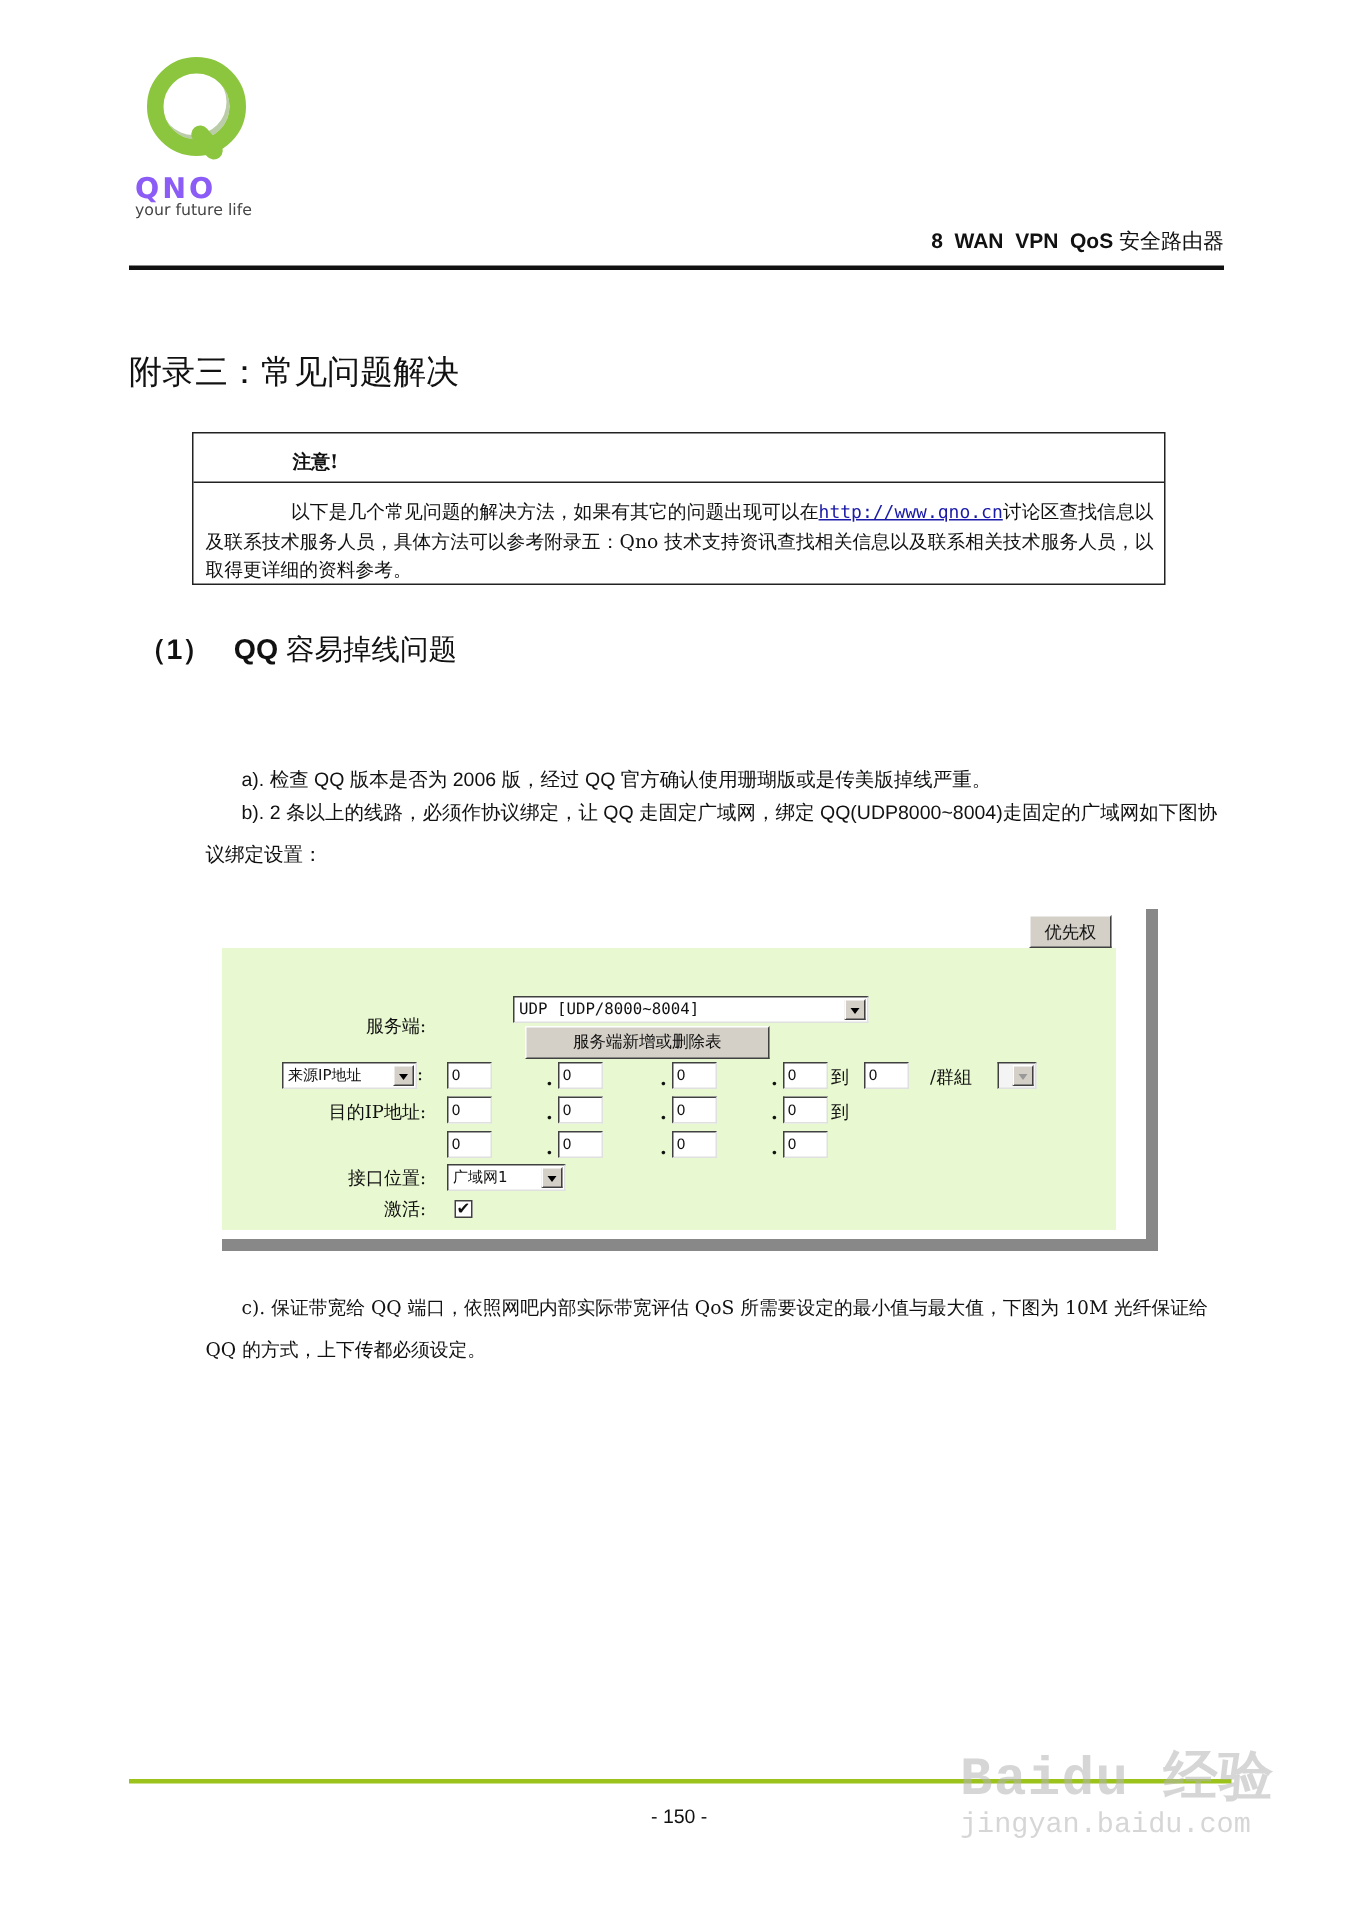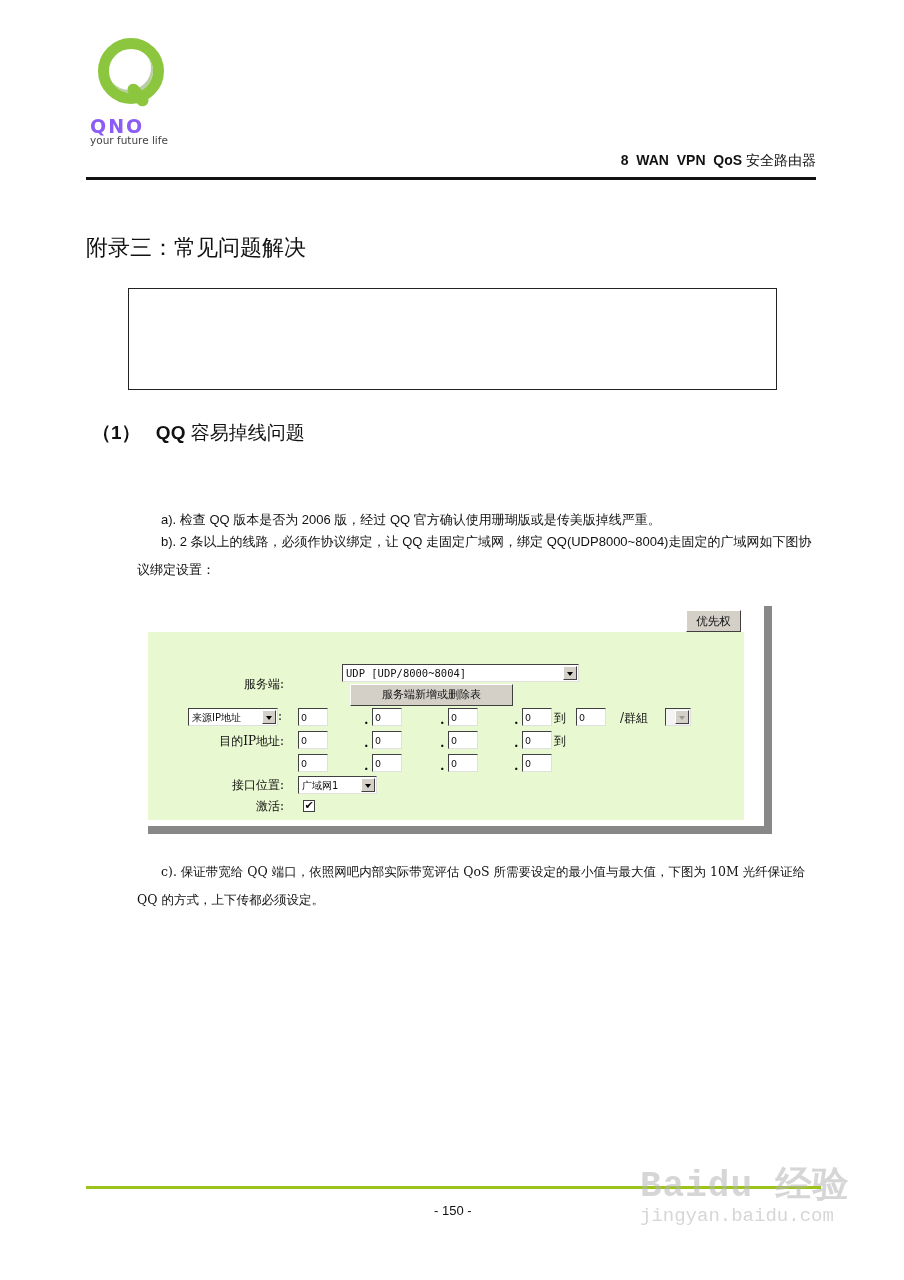--- a/index.html
+++ b/index.html
@@ -80,20 +80,26 @@
 
 <div class="abs header-title">
   <span style="white-space:pre">8  WAN  VPN  QoS</span>
   <span class="cn">安全路由器</span>
 </div>
 <div class="abs header-rule"></div>
 
 <div class="abs page-title">附录三：常见问题解决</div>
 
 <div class="abs note-box">
+  <div class="note-head">
+    <span>注意!</span>
+  </div>
+  <div class="note-body">
+    <p><span>以下是几个常见问题的解决方法，如果有其它的问题出现可以在</span><a>http://www.qno.cn</a><span style="text-indent:0">讨论区查找信息以及联系技术服务人员，具体方法可以参考附录五：Qno 技术支持资讯查找相关信息以及联系相关技术服务人员，以取得更详细的资料参考。</span></p>
+  </div>
 </div>
 
 <div class="abs section-title">
   <b>（1）</b>
   <b style="margin-left:10px">QQ</b><span> 容易掉线问题</span>
 </div>
 
 <div class="abs para pa">a). 检查 QQ 版本是否为 2006 版，经过 QQ 官方确认使用珊瑚版或是传美版掉线严重。</div>
 <div class="abs para pb">
     <p>b). 2 条以上的线路，必须作协议绑定，让 QQ 走固定广域网，绑定 QQ(UDP8000~8004)走固定的广域网如下图协议绑定设置：</p>

